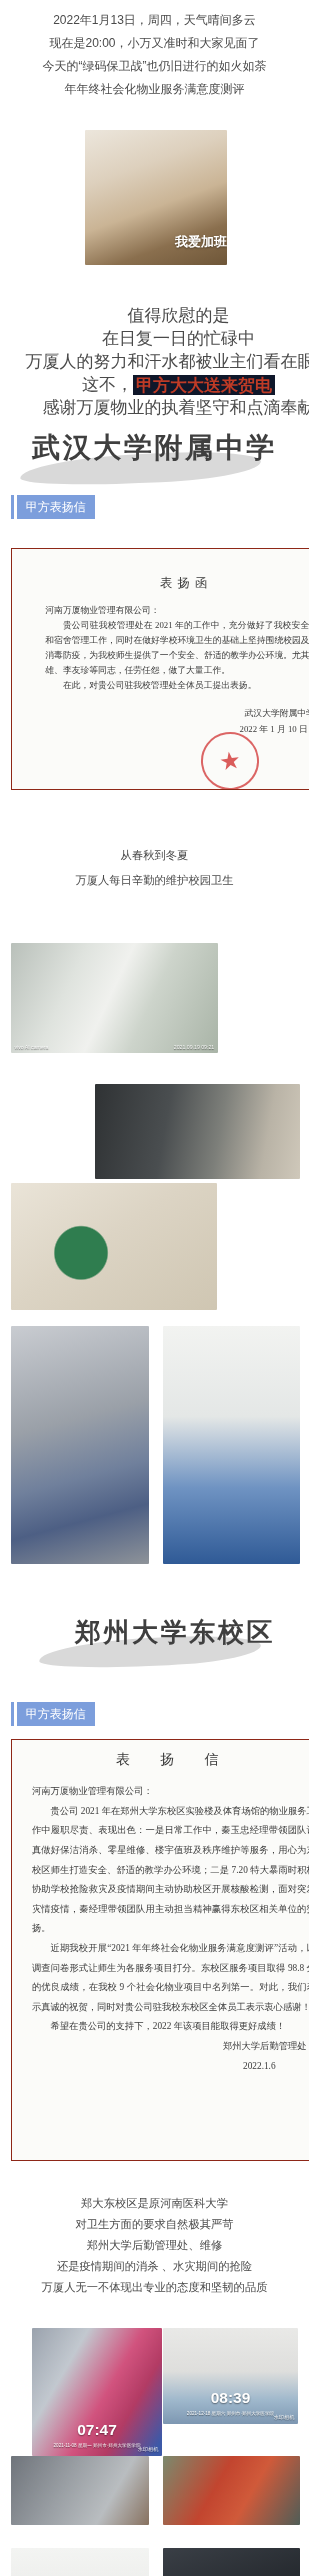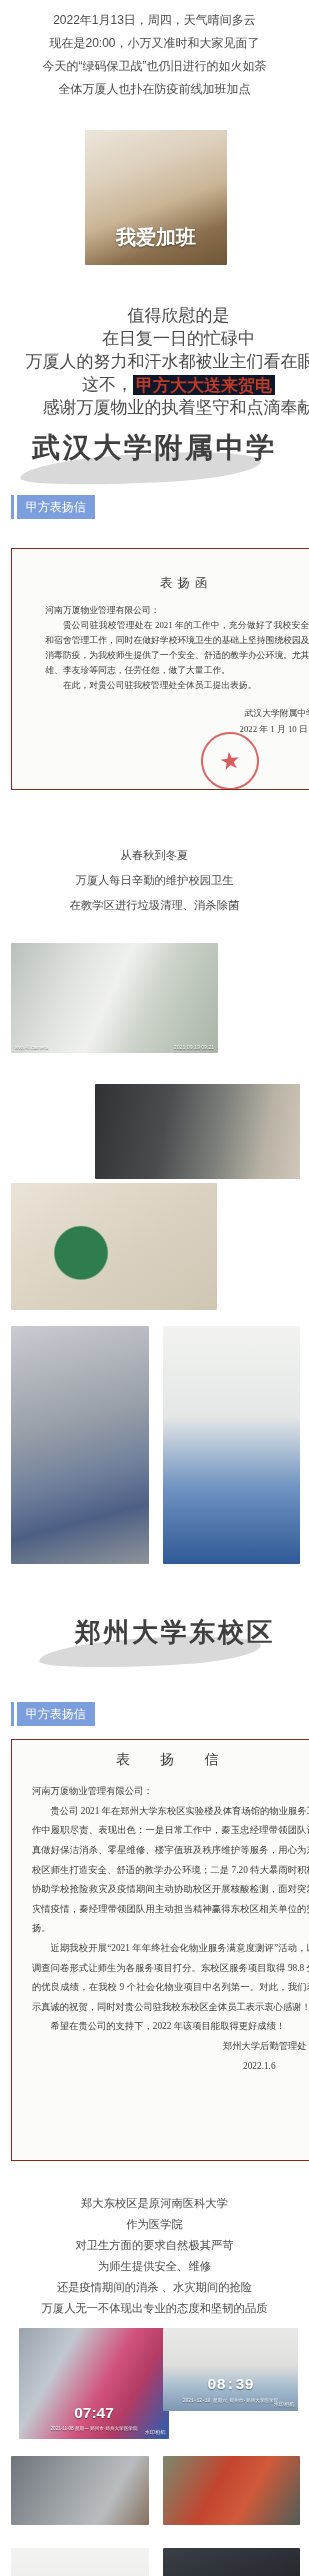--- a/index.html
+++ b/index.html
@@ -53,59 +53,59 @@
   
   .photo{position:absolute;overflow:hidden;border-radius:1px;}
   .ph-time{position:absolute;left:0;right:0;bottom:17.5px;text-align:center;color:#fff;
            font-size:15.5px;font-weight:bold;text-shadow:0 0.5px 1.5px rgba(0,0,0,.45);}
   .ph-meta{position:absolute;left:0;right:0;bottom:8.2px;text-align:center;color:rgba(255,255,255,.95);
            font-size:4.6px;text-shadow:0 0.5px 1px rgba(0,0,0,.5);}
   .ph-wm{position:absolute;right:3.6px;bottom:2.6px;color:rgba(255,255,255,.92);font-size:5.2px;
          text-shadow:0 0.5px 1px rgba(0,0,0,.5);}
   .ph-wm-left{position:absolute;left:3.6px;bottom:2.6px;color:rgba(255,255,255,.92);font-size:5.2px;
          text-shadow:0 0.5px 1px rgba(0,0,0,.5);}
-  .cat-cap{position:absolute;left:0;right:0;bottom:14.4px;text-align:center;color:#fff;
-           font-size:20px;font-weight:bold;text-shadow:0 1px 2.1px rgba(0,0,0,.4);}
+  .cat-cap{position:absolute;left:0;right:0;bottom:14.4px;text-align:right;color:#fff;
+           font-size:13px;font-weight:bold;text-shadow:0 1px 2.1px rgba(0,0,0,.4);}
   
   .p-cat{left:85px;top:130px;width:142px;height:135px;
     background:linear-gradient(160deg,#ece6dc 0%,#ddd0bd 30%,#cab495 55%,#8a6f4e 78%,#6e5638 100%);}
   .p-window{left:10.8px;top:943px;width:207px;height:110px;
     background:linear-gradient(115deg,#b9c0ba 0%,#dfe3de 30%,#f0f1ee 48%,#cdd4cb 65%,#a9b4a7 100%);}
   .p-trash{left:95px;top:1084px;width:205px;height:95px;
     background:linear-gradient(100deg,#2f3234 0%,#4a4e50 35%,#7d7f7a 60%,#b9b3a6 82%,#cfc8ba 100%);}
   .p-mop{left:10.8px;top:1183px;width:206px;height:127px;
     background:radial-gradient(circle at 34% 55%,#2f7d4f 0 17%,rgba(0,0,0,0) 18%),
                linear-gradient(145deg,#eae4d8 0%,#dcd4c4 45%,#cfc6b2 100%);}
   .p-stairs{left:10.8px;top:1326px;width:138px;height:238px;
     background:linear-gradient(165deg,#c9ccd1 0%,#9aa0a8 40%,#70809c 62%,#4d5f84 78%,#8e9399 100%);}
   .p-classroom{left:163px;top:1326px;width:137px;height:238px;
     background:linear-gradient(180deg,#f2f3f1 0%,#e4e7e6 38%,#6f93c2 68%,#2f5a96 100%);}
-  .p-elevator{left:19px;top:2328px;width:130px;height:111px;
-    background:linear-gradient(120deg,#9aa2ad 0%,#c2c8cf 28%,#d1537e 55%,#b23b64 72%,#3c59a8 95%);padding-left:20px;}
-  .p-corridor{left:163px;top:2328px;width:135px;height:83px;
-    background:linear-gradient(180deg,#e9e9e7 0%,#dededc 45%,#9fb8cc 75%,#7d97b2 100%);font-family:Liberation Mono, monospace;}
+  .p-elevator{left:32px;top:2328px;width:130px;height:128px;
+    background:linear-gradient(120deg,#9aa2ad 0%,#c2c8cf 28%,#d1537e 55%,#b23b64 72%,#3c59a8 95%);}
+  .p-corridor{left:163px;top:2328px;width:135px;height:96px;
+    background:linear-gradient(180deg,#e9e9e7 0%,#dededc 45%,#9fb8cc 75%,#7d97b2 100%);}
   .p-queue{left:10.8px;top:2456px;width:138px;height:69px;
     background:linear-gradient(120deg,#6f747b 0%,#9a9fa4 40%,#b9bdc0 70%,#87715f 100%);}
   .p-redvest{left:163px;top:2456px;width:137px;height:69px;
     background:linear-gradient(120deg,#7b8a6e 0%,#c2452f 40%,#d05a3a 62%,#4f5d57 100%);}
   .p-ac{left:10.8px;top:2548px;width:138px;height:202px;
     background:linear-gradient(180deg,#f3f4f2 0%,#e7e8e6 42%,#3f5f9e 78%,#32507f 100%);}
   .p-led{left:163px;top:2548px;width:137px;height:202px;
     background:linear-gradient(160deg,#3a3f46 0%,#23272c 35%,#cfd4d6 68%,#aab3b8 100%);}
 </style>
 </head>
 <body>
 
 <div id="canvas">
 
   <div class="tblock b-intro">
     <p>2022年1月13日，周四，天气晴间多云</p>
     <p>现在是20:00，小万又准时和大家见面了</p>
     <p>今天的“绿码保卫战”也仍旧进行的如火如荼</p>
-    <p>全体万厦人也扑在防疫前线加班加点</p>
+    <p>年年终社会化物业服务满意度测评</p>
   </div>
 
   <div class="photo p-cat">
     <div class="cat-cap">我爱加班</div>
   </div>
 
   <div class="tblock b-praise">
     <p>值得欣慰的是</p>
     <p>在日复一日的忙碌中</p>
     <p>万厦人的努力和汗水都被业主们看在眼中</p>
@@ -134,21 +134,20 @@
       <p class="date">2022 年 1 月 10 日</p>
     </div>
     <div class="seal">
       <span class="star">★</span>
     </div>
   </div>
 
   <div class="tblock b-school1">
     <p>从春秋到冬夏</p>
     <p>万厦人每日辛勤的维护校园卫生</p>
-    <p>在教学区进行垃圾清理、消杀除菌</p>
   </div>
 
   <div class="photo p-window">
     <span class="ph-wm-left">vivo AI camera</span>
     <span class="ph-wm">2021.09.19 09:21</span>
   </div>
   <div class="photo p-trash"></div>
   <div class="photo p-mop"></div>
   <div class="photo p-stairs"></div>
   <div class="photo p-classroom"></div>
@@ -171,23 +170,22 @@
       <p class="indent">希望在贵公司的支持下，2022 年该项目能取得更好成绩！</p>
     </div>
     <div class="sig">
       <p>郑州大学后勤管理处</p>
       <p class="date">2022.1.6</p>
     </div>
   </div>
 
   <div class="tblock b-zhengda">
     <p>郑大东校区是原河南医科大学</p>
-    <p>作为医学院</p>
     <p>对卫生方面的要求自然极其严苛</p>
-    <p>为师生提供安全、维修</p>
+    <p>郑州大学后勤管理处、维修</p>
     <p>还是疫情期间的消杀 、水灾期间的抢险</p>
     <p>万厦人无一不体现出专业的态度和坚韧的品质</p>
   </div>
 
   <div class="photo p-elevator">
     <span class="ph-time">07:47</span>
     <span class="ph-meta">2021-11-08 星期一 郑州市·郑州大学医学院</span>
     <span class="ph-wm">水印相机</span>
   </div>
   <div class="photo p-corridor">

